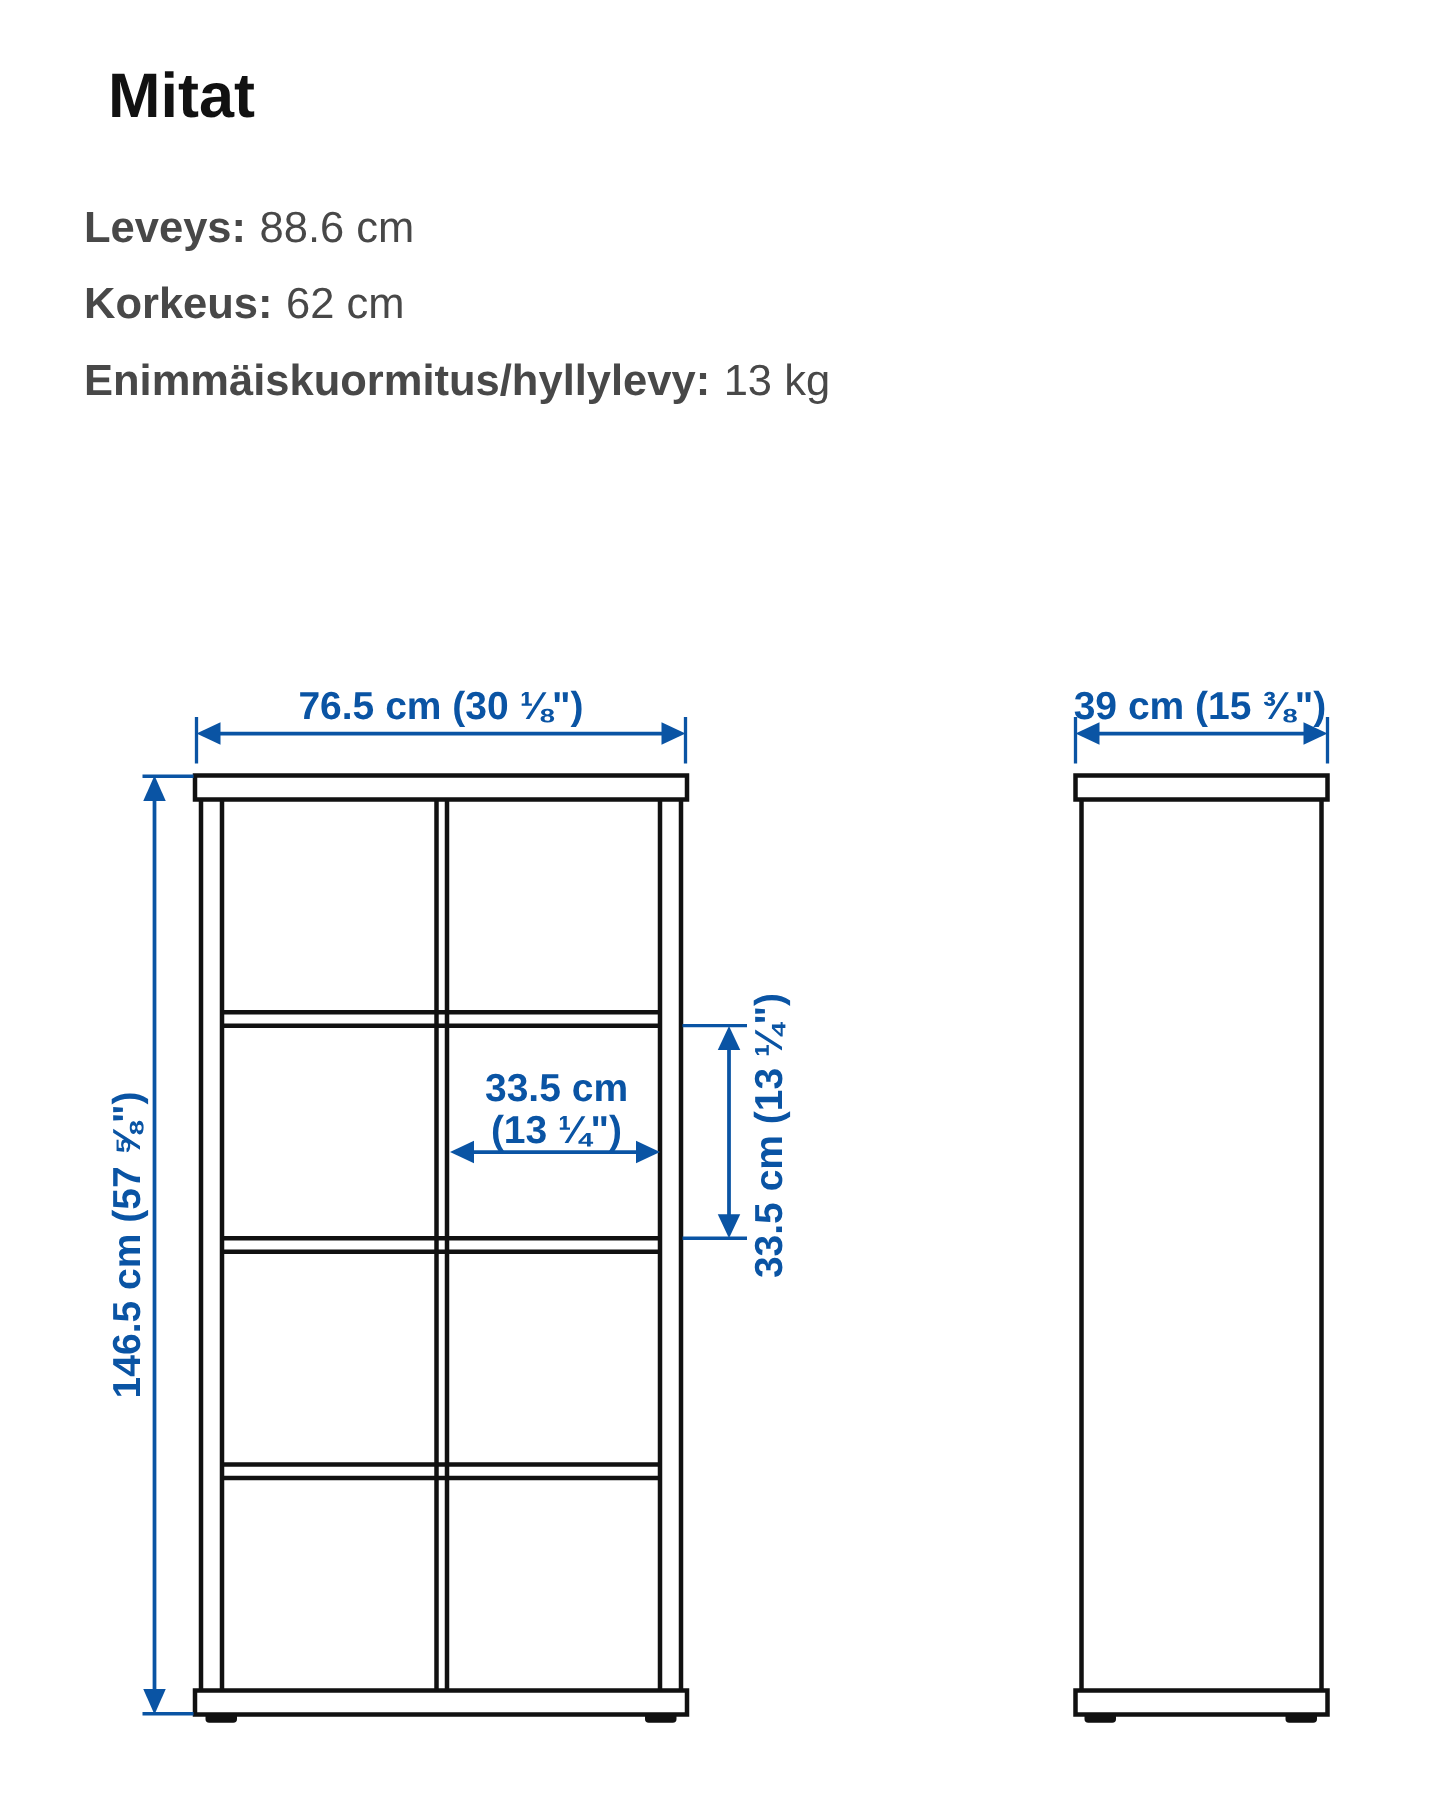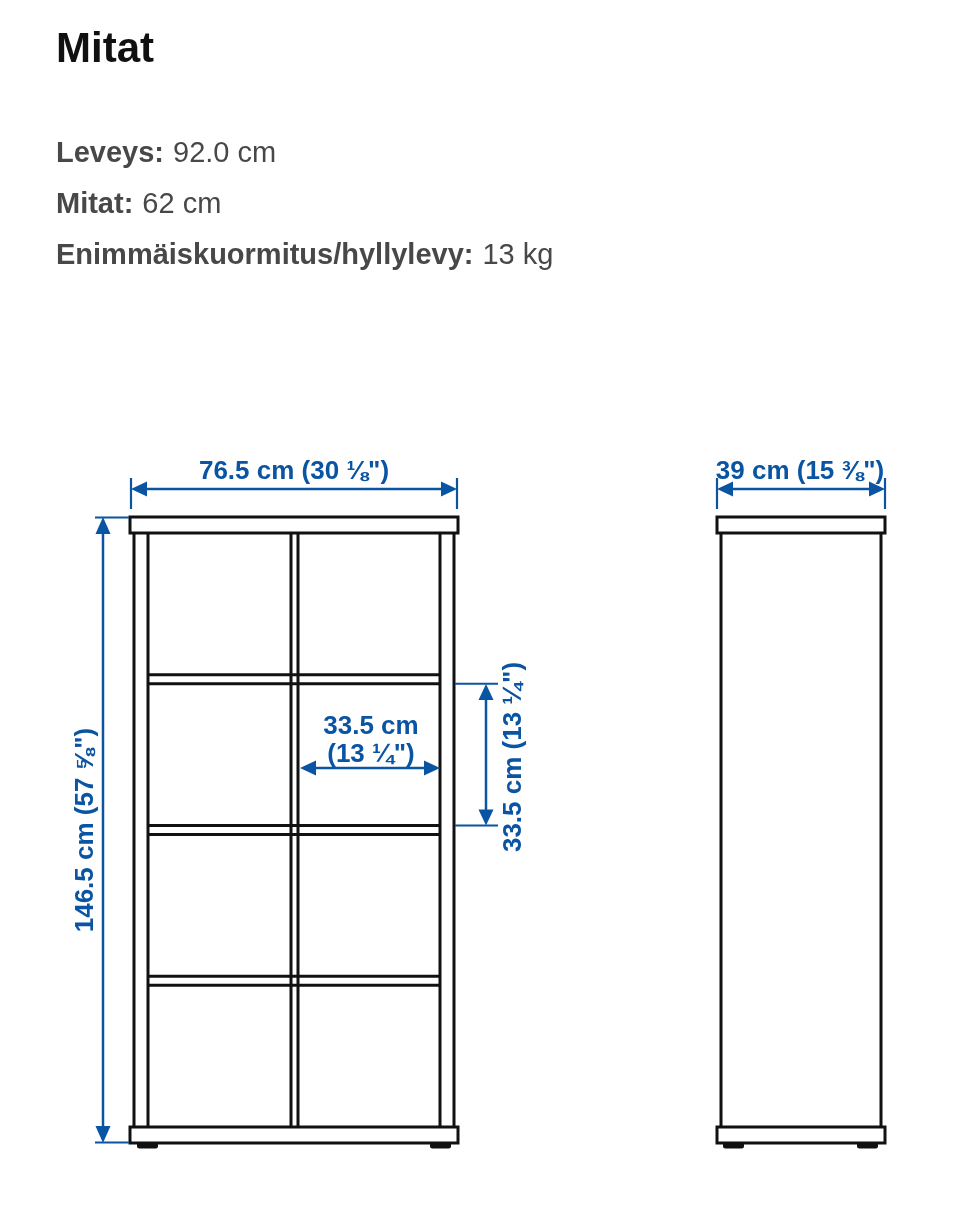--- a/index.html
+++ b/index.html
@@ -4,21 +4,21 @@
 <style>
   html,body{margin:0;padding:0;background:#fff;}
   .page{
     position:relative;
     width:960px;height:1208px;
     background:#ffffff;
     font-family:"Liberation Sans","DejaVu Sans",sans-serif;
     overflow:hidden;
   }
   .page-title{
-    position:absolute;left:56px;top:24px;margin:0;
+    position:absolute;left:56px;top:24px;margin:16px;
     font-size:42px;font-weight:700;color:#111111;letter-spacing:0;
   }
   .spec-list{
     position:absolute;left:56px;top:127px;
     font-size:29px;color:#484848;
   }
   .spec-row{line-height:51px;white-space:nowrap;}
   .spec-label{font-weight:700;margin-top:20px;}
   .spec-value{font-weight:400;margin-left:9px;}
   svg.diagram{position:absolute;left:0;top:0;}
@@ -29,24 +29,24 @@
 </style>
 </head>
 <body>
 
 <div class="page">
 
   <h1 class="page-title">Mitat</h1>
 
   <div class="spec-list">
     <div class="spec-row">
-      <span class="spec-label">Leveys:</span><span class="spec-value">92.0 cm</span>
+      <span class="spec-label">Leveys:</span><span class="spec-value">88.6 cm</span>
     </div>
     <div class="spec-row">
-      <span class="spec-label">Mitat:</span><span class="spec-value">62 cm</span>
+      <span class="spec-label">Korkeus:</span><span class="spec-value">62 cm</span>
     </div>
     <div class="spec-row">
       <span class="spec-label">Enimmäiskuormitus/hyllylevy:</span><span class="spec-value">13 kg</span>
     </div>
   </div>
 
   <svg class="diagram" width="960" height="1208" viewBox="0 0 960 1208">
 
     <g stroke="#111111" stroke-width="3" fill="none">
       <rect x="130" y="517" width="328" height="16"></rect>

